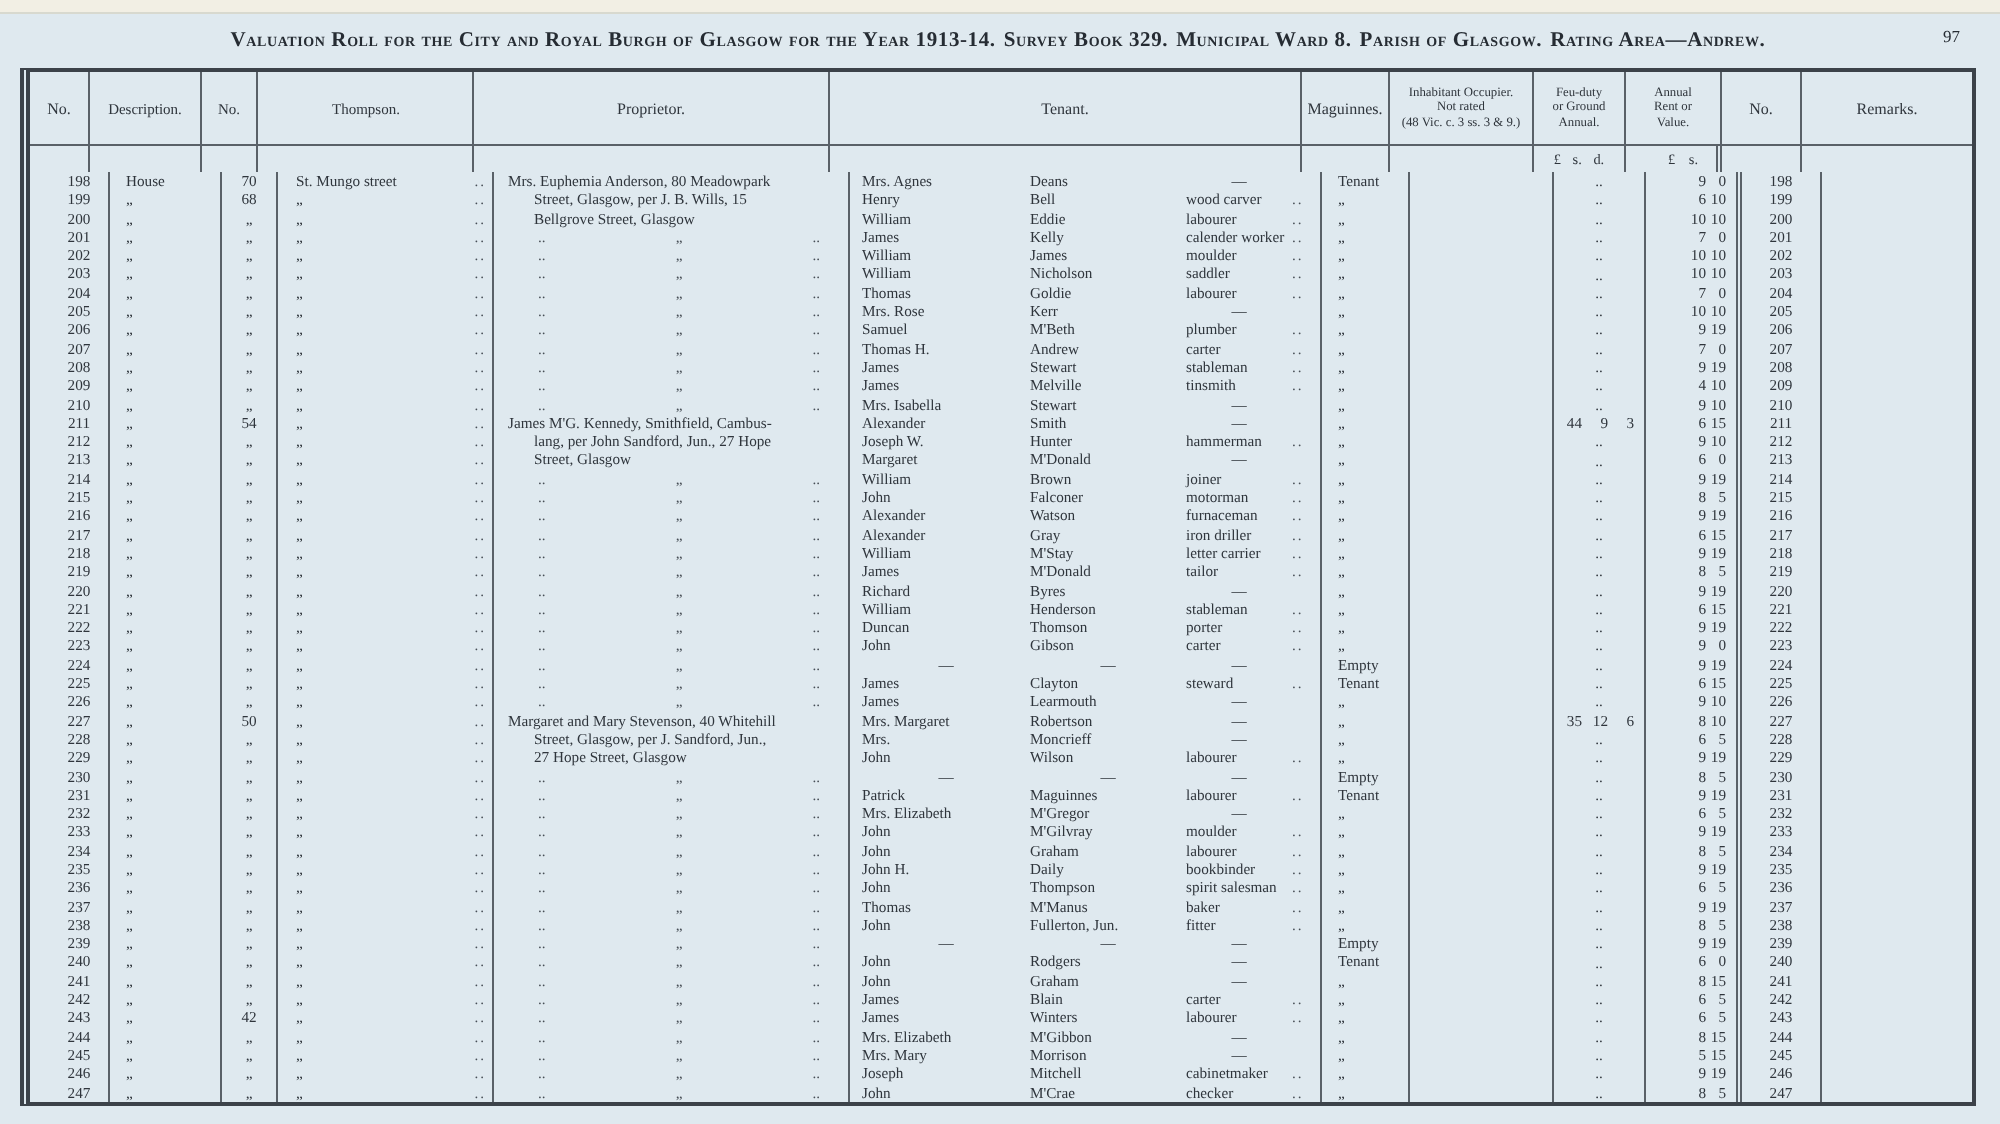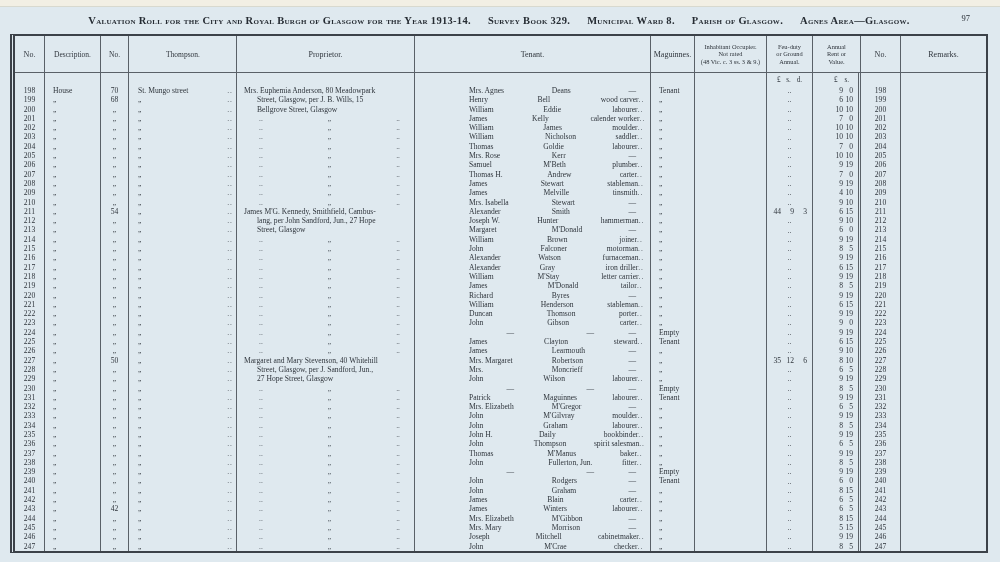--- a/index.html
+++ b/index.html
@@ -19,31 +19,31 @@
     color:var(--ink);
   }
   .scan-edge-top{height:7px;background:#f2efe4;border-bottom:1px solid #d8d9cf;}
   .page{padding:4px 12px 0 10px;}
   .page-header{
     position:relative;
     height:18px;
     display:flex;
     justify-content:center;
     align-items:center;
-    gap:17px;
+    gap:4px;
     font-variant:small-caps;
     font-weight:600;
     font-size:10.5px;
     letter-spacing:.3px;
     color:#262c33;
     white-space:nowrap;
   }
   .page-header .pageno{
     position:absolute;
-    right:18px;top:2px;
+    right:8px;top:2px;
     font-variant:normal;
     font-weight:400;
     font-size:8.5px;
     letter-spacing:0;
   }
   
   .sheet-table{
     margin-top:5px;
     border:2px solid var(--line-dark);
     border-left:5px double var(--line-dark);
@@ -81,34 +81,34 @@
     font-size:7.5px;
   }
   .desc-group .sub-row .sub:last-child{border-right:none;}
   .hc-small{font-size:6.4px !important;line-height:1.18;white-space:pre-line !important;}
   
   .currency-row{height:13px;font-size:7.2px;}
   .currency-row .cell{display:flex;align-items:center;}
   .cur-feu{justify-content:center;word-spacing:4px;}
   .cur-rent{justify-content:flex-end;padding-right:9px;word-spacing:5px;}
   
-  .tbody{font-size:7.6px;color:var(--ink);}
+  .tbody{font-size:7.6px;color:var(--ink);padding-left:10px;}
   .body-row{height:9.3px;line-height:9.2px;}
   .c-no,.c-no2{text-align:center;}
   .c-desc{padding-left:8px;}
   .c-stno{text-align:center;}
   .c-sit{display:flex;padding:0 3px 0 9px;}
   .c-sit .sit-t{flex:1;}
   .c-sit .ldr{color:var(--ink-soft);}
   .c-prop{display:flex;}
   .c-prop.pt{padding-left:7px;}
   .c-prop.pt2{padding-left:20px;}
   .c-prop.pd{justify-content:space-between;padding:0 14px 0 22px;color:var(--ink-soft);}
   .c-ten{display:flex;padding-left:6px;}
-  .c-ten .tf{width:84px;margin-left:48px;}
+  .c-ten .tf{width:84px;}
   .c-ten .ts{width:78px;}
   .c-ten .to{flex:1;}
   .c-ten .dash{text-align:center;}
   .c-ten .ldr{width:14px;color:var(--ink-soft);}
   .c-occ{padding-left:8px;}
   .c-inhab{}
   .c-feu{display:flex;align-items:center;justify-content:center;gap:7px;}
   .c-feu.feu-val{justify-content:flex-end;padding-right:5px;gap:0;}
   .c-feu.feu-val span{display:inline-block;min-width:13px;text-align:right;}
   .c-rent{display:flex;justify-content:flex-end;border-right:3px double var(--line);}
@@ -121,21 +121,21 @@
 
 <div class="scan-edge-top"></div>
 
 <div class="page">
 
   <div class="page-header">
     <span>Valuation Roll for the City and Royal Burgh of Glasgow for the Year 1913-14.</span>
     <span>Survey Book 329.</span>
     <span>Municipal Ward 8.</span>
     <span>Parish of Glasgow.</span>
-    <span>Agnes Area—Glasgow.</span>
+    <span>Rating Area—Andrew.</span>
     <span class="pageno">97</span>
   </div>
 
   <div class="sheet-table">
 
     <div class="thead grid-row">
       <div class="cell">No.</div>
       <div class="desc-group">
         <div class="sub-row">
           <div class="sub">Description.</div>

